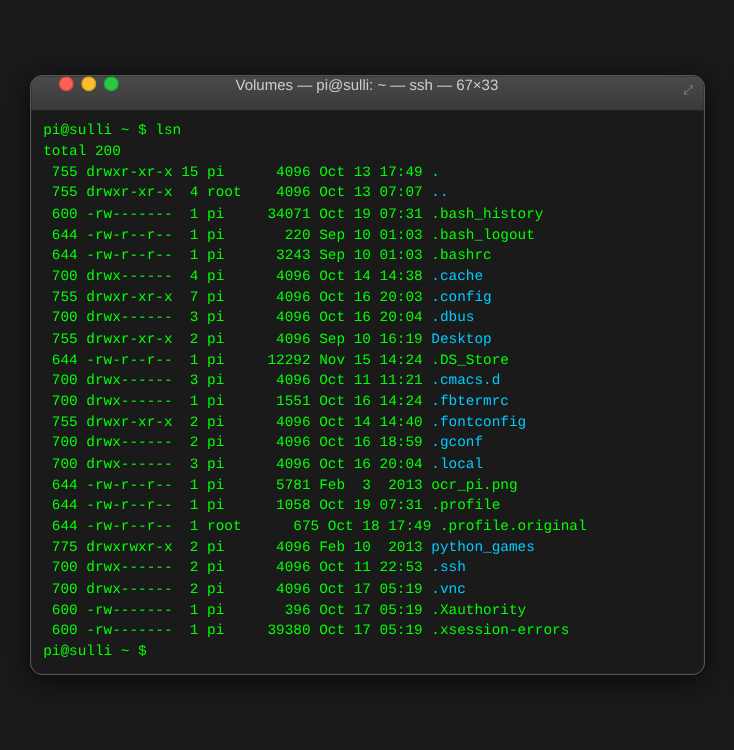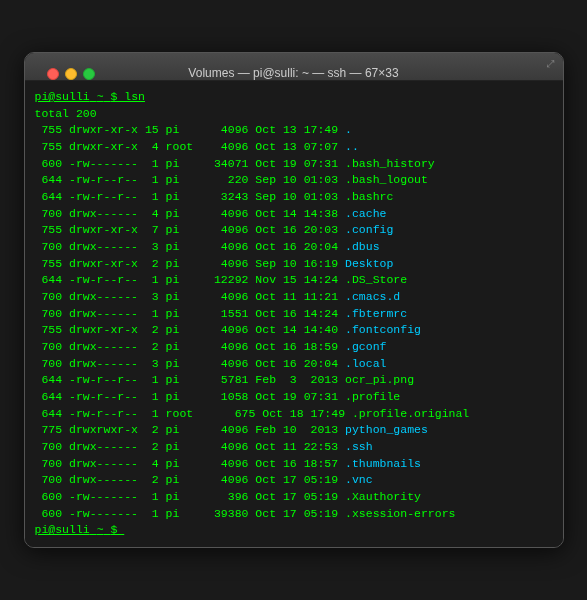--- a/index.html
+++ b/index.html
@@ -17,21 +17,21 @@
       background: #1a1a1a;
       border-radius: 10px;
       border: 1px solid #555;
       overflow: hidden;
       box-shadow: 0 4px 24px rgba(0,0,0,0.7);
     }
     .titlebar {
       background: linear-gradient(to bottom, #4a4a4a, #3a3a3a);
       height: 28px;
       display: flex;
-      align-items: flex-end;
+      align-items: flex-start;
       padding: 0 22px;
       position: relative;
       border-bottom: 1px solid #222;
     }
     .traffic-lights {
       display: flex;
       gap: 6px;
     }
     .traffic-light {
       width: 12px;
@@ -62,21 +62,21 @@
       background: #1a1a1a;
       padding: 8px 10px 8px 10px;
       font-size: 11.5px;
       line-height: 1.45;
       color: #00ff00;
     }
     .line {
       white-space: pre;
       display: block;
     }
-    .prompt { color: #00ff00; text-decoration: underline; }
+    .prompt { color: #00ff00; }
     .total { color: #00ff00; }
   </style>
 </head>
 <body>
 
 <div class="window">
   <div class="titlebar">
     <div class="traffic-lights">
       <div class="traffic-light close"></div>
       <div class="traffic-light minimize"></div>
@@ -101,19 +101,18 @@
     <span class="line"><span style="color:#00ff00"> 700 drwx------  3 pi      4096 Oct 11 11:21 </span><span style="color:#00ccff">.cmacs.d</span></span>
     <span class="line"><span style="color:#00ff00"> 700 drwx------  1 pi      1551 Oct 16 14:24 </span><span style="color:#00ccff">.fbtermrc</span></span>
     <span class="line"><span style="color:#00ff00"> 755 drwxr-xr-x  2 pi      4096 Oct 14 14:40 </span><span style="color:#00ccff">.fontconfig</span></span>
     <span class="line"><span style="color:#00ff00"> 700 drwx------  2 pi      4096 Oct 16 18:59 </span><span style="color:#00ccff">.gconf</span></span>
     <span class="line"><span style="color:#00ff00"> 700 drwx------  3 pi      4096 Oct 16 20:04 </span><span style="color:#00ccff">.local</span></span>
     <span class="line"><span style="color:#00ff00"> 644 -rw-r--r--  1 pi      5781 Feb  3  2013 </span><span style="color:#00ff00">ocr_pi.png</span></span>
     <span class="line"><span style="color:#00ff00"> 644 -rw-r--r--  1 pi      1058 Oct 19 07:31 .profile</span></span>
     <span class="line"><span style="color:#00ff00"> 644 -rw-r--r--  1 root      675 Oct 18 17:49 .profile.original</span></span>
     <span class="line"><span style="color:#00ff00"> 775 drwxrwxr-x  2 pi      4096 Feb 10  2013 </span><span style="color:#00ccff">python_games</span></span>
     <span class="line"><span style="color:#00ff00"> 700 drwx------  2 pi      4096 Oct 11 22:53 </span><span style="color:#00ccff">.ssh</span></span>
-    <span class="line"><span style="color:#00ff00"> 700 drwx------  4 pi      4096 Oct 16 18:57 </span><span style="color:#00ccff">.thumbnails</span></span>
     <span class="line"><span style="color:#00ff00"> 700 drwx------  2 pi      4096 Oct 17 05:19 </span><span style="color:#00ccff">.vnc</span></span>
     <span class="line"><span style="color:#00ff00"> 600 -rw-------  1 pi       396 Oct 17 05:19 .Xauthority</span></span>
     <span class="line"><span style="color:#00ff00"> 600 -rw-------  1 pi     39380 Oct 17 05:19 .xsession-errors</span></span>
     <span class="line prompt"><span style="color:#00ff00">pi@sulli</span> <span style="color:#00ff00">~</span> <span style="color:#00ff00">$ </span></span>
   </div>
 </div>
 
 </body></html>

